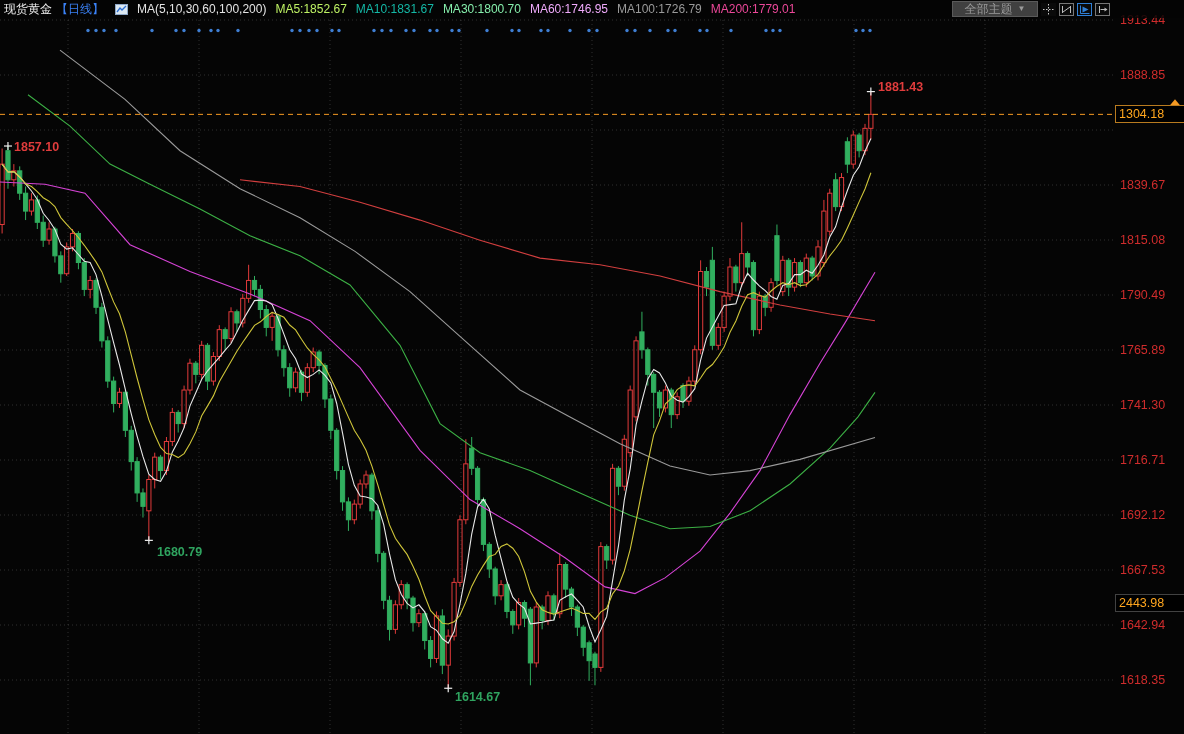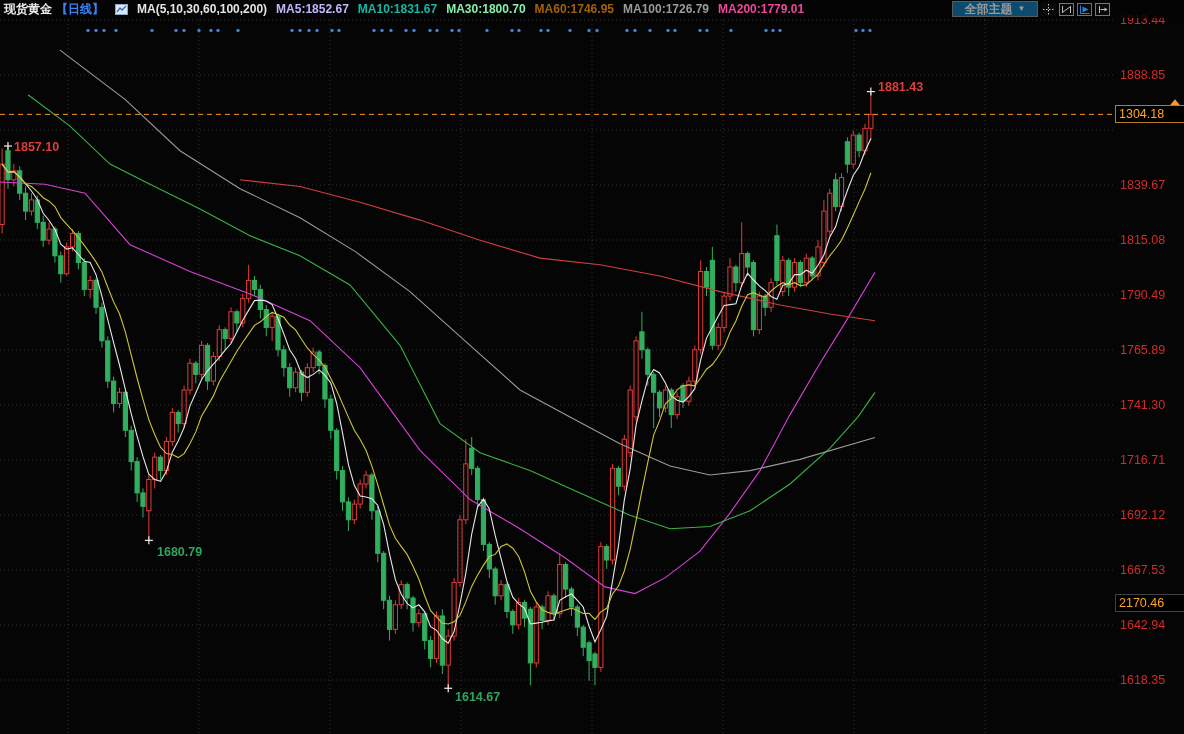--- a/index.html
+++ b/index.html
@@ -1,26 +1,26 @@
 <!DOCTYPE html>
 <html><head>
 <meta charset="utf-8">
 <style>
   html,body{margin:0;padding:0;background:#050505;}
   .screen{position:relative;width:1184px;height:734px;background:#050505;overflow:hidden;
           font-family:"Liberation Sans",sans-serif;}
   #chart-svg{position:absolute;left:0;top:0;}
   .topbar{position:absolute;top:0;left:0;right:0;height:18px;display:flex;align-items:center;
-          gap:9px;padding-left:4px;font-size:12px;color:#ddd;z-index:5;background:rgba(5,5,5,.85);font-weight:bold;}
+          gap:9px;padding-left:4px;font-size:12px;color:#ddd;z-index:5;background:rgba(5,5,5,.85);}
   .t-sym{color:#ececec;}
   .t-period{color:#3b82f6;margin-left:-5px;}
   .t-icon{display:inline-flex;align-items:center;margin-left:2px;}
   .t-ma{white-space:nowrap;}
   .tb-right{position:absolute;right:74px;top:1px;display:flex;align-items:center;gap:3px;}
-  .themes-btn{min-width:84px;height:14px;border:1px solid #5a5a5a;background:#0c4a6e;color:#9a9a9a;
+  .themes-btn{min-width:84px;height:14px;border:1px solid #5a5a5a;background:#404040;color:#9a9a9a;
           font-size:12px;display:flex;align-items:center;justify-content:center;gap:5px;cursor:pointer;}
   .themes-btn .caret{font-size:8px;line-height:1;}
   .tbi{width:15px;height:13px;display:inline-flex;align-items:center;justify-content:center;
           border:1px solid #777;box-sizing:border-box;cursor:pointer;background:#0a0a0a;}
   .tbi.noborder{border-color:transparent;}
   .tbi.active{border-color:#2f7fd6;}
   .price-tag{position:absolute;left:1115px;width:66px;height:16px;background:#000;z-index:4;
           font-size:12.5px;display:flex;align-items:center;padding-left:3px;color:#ffa61e;}
   .price-tag.cur{border:1px solid #b97b1f;}
   .price-tag.sec{border:1px solid #424242;}
@@ -598,24 +598,24 @@
   <div class="topbar">
     <span class="t-sym">现货黄金</span>
     <span class="t-period">【日线】</span>
     <span class="t-icon">
       <svg width="13" height="11">
           <rect x="0.5" y="0.5" width="12" height="10" fill="#dce8f2" stroke="#8fa8c8"></rect>
           <polyline points="2,8 5,4 7,6 11,2" fill="none" stroke="#2b6fd4" stroke-width="1.3"></polyline>
         </svg>
     </span>
     <span class="t-ma" style="color:#e4e4e4">MA(5,10,30,60,100,200)</span>
-    <span class="t-ma" style="color: #c4b5fd;">MA5:1852.67</span>
+    <span class="t-ma" style="color: #bef264;">MA5:1852.67</span>
     <span class="t-ma" style="color: #14b8a6;">MA10:1831.67</span>
     <span class="t-ma" style="color: #86efac;">MA30:1800.70</span>
-    <span class="t-ma" style="color: #a16207;">MA60:1746.95</span>
+    <span class="t-ma" style="color: #f0abfc;">MA60:1746.95</span>
     <span class="t-ma" style="color: rgb(154, 154, 154);">MA100:1726.79</span>
     <span class="t-ma" style="color: #ec4899;">MA200:1779.01</span>
 
     <div class="tb-right">
       <div class="themes-btn">
         <span>全部主题</span>
         <span class="caret">▼</span>
       </div>
       <span class="tbi noborder">
         <svg width="13" height="13">
@@ -644,16 +644,16 @@
             <polygon points="7.5,2.5 10.5,4.5 7.5,6.5" fill="#bbb"></polygon>
           </svg>
       </span>
     </div>
   </div>
 
   <div class="price-tag cur" style="top: 105.366px;">
     <span>1304.18</span>
   </div>
   <div class="price-tag sec" style="top: 594.22px;">
-    <span>2170.46</span>
+    <span>2443.98</span>
   </div>
 
 </div>
 
 </body></html>

